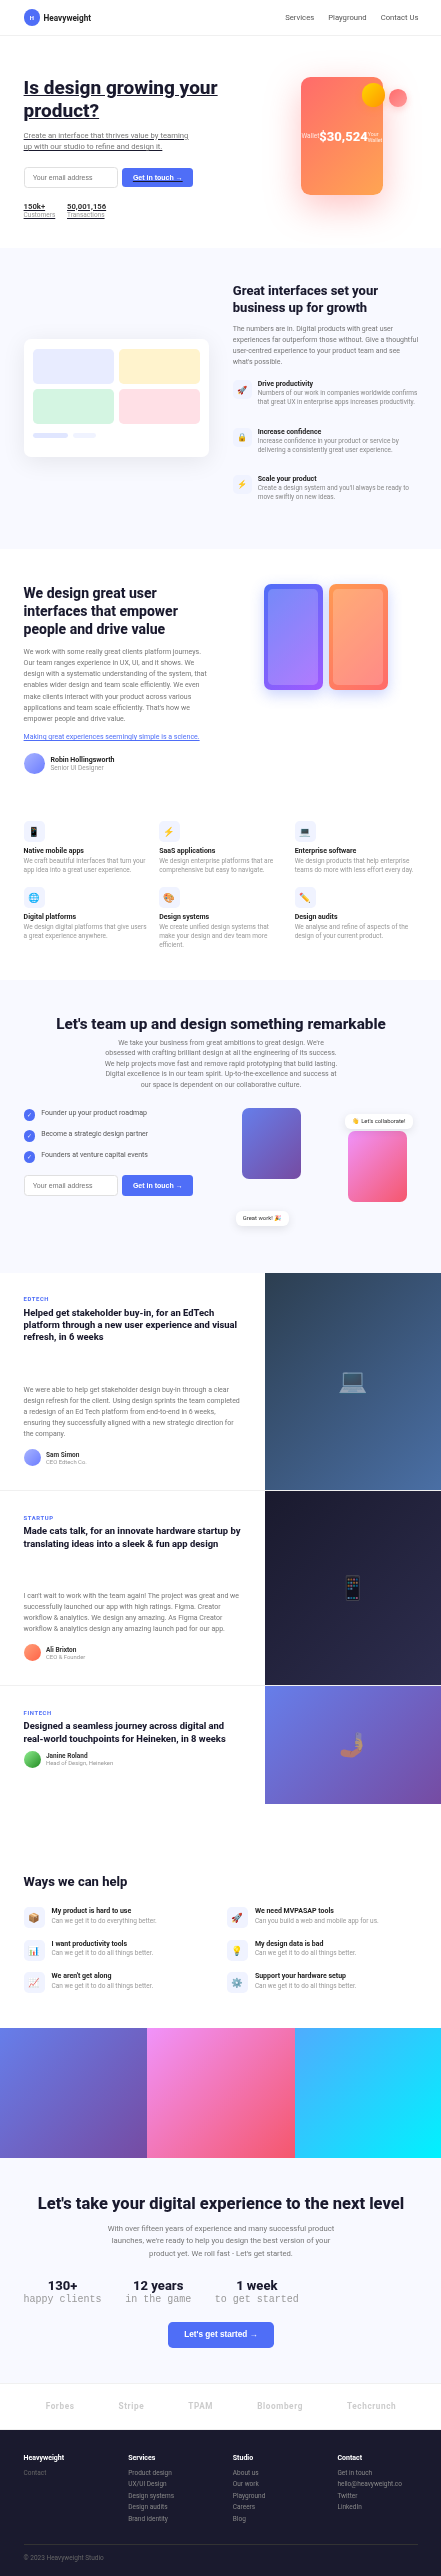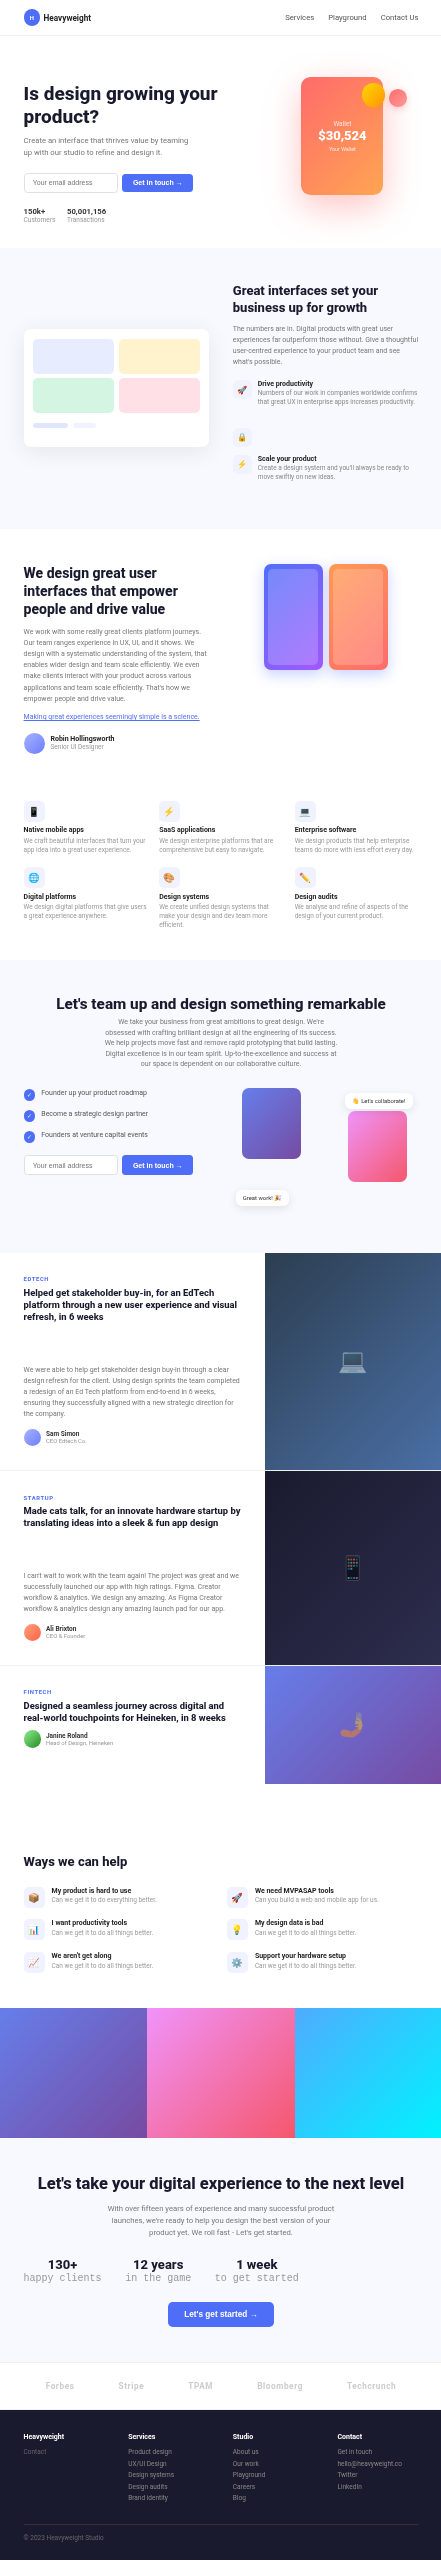--- a/index.html
+++ b/index.html
@@ -6,29 +6,29 @@
     body { font-family: -apple-system, BlinkMacSystemFont, 'Segoe UI', Roboto, sans-serif; background: #fff; color: #1a1a2e; width: 442px; overflow-x: hidden; }
 
     
     .nav { display: flex; align-items: center; justify-content: space-between; padding: 9.4px 23.6px; border-bottom: 0.6px solid #f0f0f0; }
     .nav-logo { display: flex; align-items: center; gap: 3.5px; font-weight: 700; font-size: 8.2px; color: #222; }
     .nav-logo-icon { width: 16.5px; height: 16.5px; background: #4f6ef7; border-radius: 50%; display: flex; align-items: center; justify-content: center; color: white; font-size: 5.9px; }
     .nav-links { display: flex; gap: 14px; font-size: 7.7px; color: #555; }
     .nav-links span { cursor: pointer; }
 
     
-    .hero { display: flex; align-items: flex-end; padding: 35px 23.6px 23.6px; background: #fff; position: relative; overflow: hidden; min-height: 189px; }
+    .hero { display: flex; align-items: center; padding: 35px 23.6px 23.6px; background: #fff; position: relative; overflow: hidden; min-height: 189px; text-decoration: underline; }
     .hero-left { flex: 1; z-index: 2; }
     .hero-title { font-size: 19px; font-weight: 800; line-height: 1.2; color: #1a1a2e; margin-bottom: 7px; }
     .hero-subtitle { font-size: 7.7px; color: #777; margin-bottom: 14px; line-height: 1.5; max-width: 165px; }
     .hero-form { display: flex; gap: 4.7px; align-items: center; }
     .hero-input { padding: 5.9px 8.2px; border: 0.6px solid #e0e0e0; border-radius: 3.5px; font-size: 7px; width: 94px; outline: none; color: #555; }
     .hero-btn { padding: 5.9px 10.6px; background: #4f6ef7; color: white; border: none; border-radius: 3.5px; font-size: 7px; font-weight: 600; cursor: pointer; display: flex; align-items: center; gap: 3.5px; }
     .hero-right { flex: 1; display: flex; justify-content: center; align-items: center; position: relative; height: 153px; }
-    .phone-card { background: linear-gradient(135deg, #ff6b6b, #ffa552); border-radius: 9.4px; width: 82px; height: 118px; position: absolute; right: 35px; top: 5.9px; box-shadow: 0 11.8px 35px rgba(255,107,107,0.4); display: flex; flex-direction: column; align-items: center; justify-content: center; color: white; font-size: 5.9px; }
+    .phone-card { background: linear-gradient(135deg, #ff6b6b, #ffa552); border-radius: 9.4px; width: 82px; height: 118px; position: absolute; right: 35px; top: 5.9px; box-shadow: 0 11.8px 35px rgba(255,107,107,0.4); display: flex; align-items: center; justify-content: center; color: white; font-size: 5.9px; }
     .phone-card-amount { font-size: 13px; font-weight: 800; }
     .phone-card-label { font-size: 5.3px; opacity: 0.8; margin-top: 2.4px; }
     .hero-stats { display: flex; gap: 11.8px; margin-top: 14px; }
     .hero-stat { font-size: 6.5px; color: #999; }
     .hero-stat strong { color: #333; display: block; font-size: 7.7px; }
 
     
     .section-great { background: #f8f9ff; padding: 35px 23.6px; display: flex; gap: 23.6px; align-items: center; }
     .section-great-left { flex: 1; }
     .tablet-mockup { background: #fff; border-radius: 7px; box-shadow: 0 4.7px 23.6px rgba(0,0,0,0.08); padding: 9.4px; width: 100%; height: 118px; display: flex; flex-direction: column; gap: 4.7px; }
@@ -224,20 +224,24 @@
     <div class="feature-list">
       <div class="feature-item">
         <div class="feature-icon">🚀</div>
         <div class="feature-text">
           <h4>Drive productivity</h4>
           <p>Numbers of our work in companies worldwide confirms that great UX in enterprise apps increases productivity.</p>
         </div>
       </div>
       <div class="feature-item">
         <div class="feature-icon">🔒</div>
+        <div class="feature-text">
+          <h4>Increase confidence</h4>
+          <p>Increase confidence in your product or service by delivering a consistently great user experience.</p>
+        </div>
       </div>
       <div class="feature-item">
         <div class="feature-icon">⚡</div>
         <div class="feature-text">
           <h4>Scale your product</h4>
           <p>Create a design system and you'll always be ready to move swiftly on new ideas.</p>
         </div>
       </div>
     </div>
   </div>

